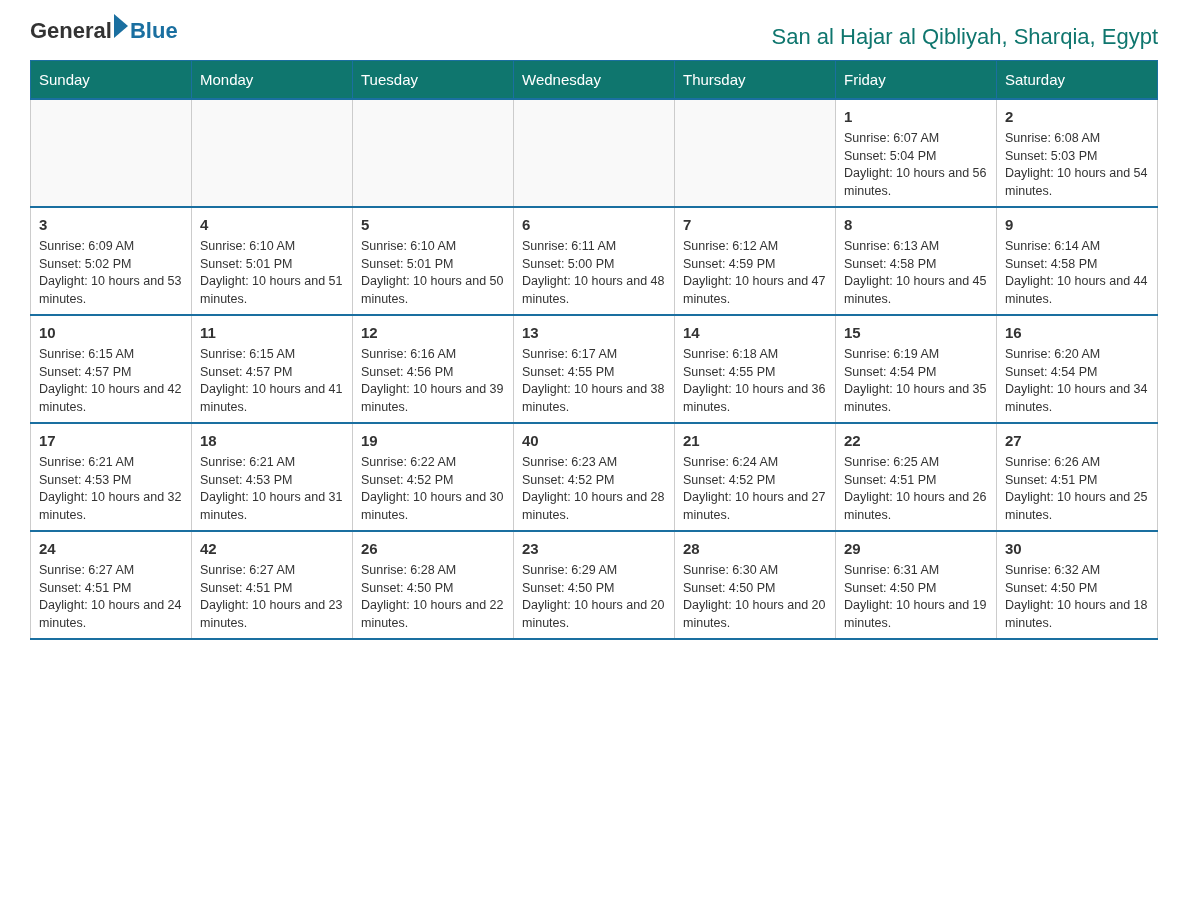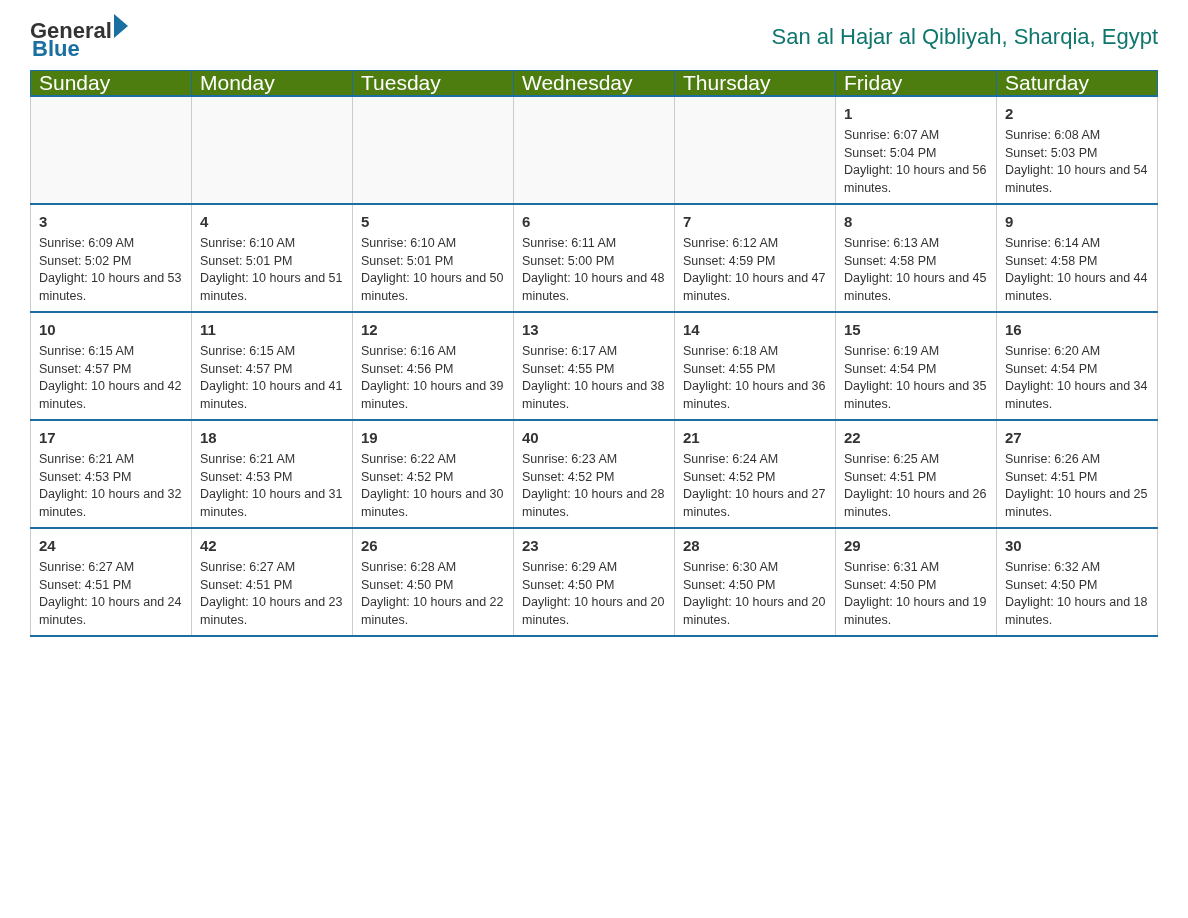--- a/index.html
+++ b/index.html
@@ -50,24 +50,24 @@
       font-size: 22px;
       color: #0f766e;
       margin-top: 4px;
     }
     .calendar {
       width: 100%;
       border-collapse: collapse;
       margin-top: 10px;
     }
     .calendar th {
-      background-color: #4d7c0f;
+      background-color: #0f766e;
       color: #fff;
-      padding: 0 8px;
-      font-size: 21px;
+      padding: 10px 8px;
+      font-size: 15px;
       font-weight: normal;
       text-align: left;
       border: 1px solid #1a6fa0;
     }
     .calendar td {
       vertical-align: top;
       padding: 6px 8px;
       border: 1px solid #ccc;
       width: 14.28%;
       min-height: 100px;
@@ -86,21 +86,21 @@
     }
     .day-info {
       font-size: 12.5px;
       color: #333;
     }
     .empty-cell {
       background: #f9f9f9;
     }
     .logo-wrapper {
       display: flex;
-      flex-direction: column;
+      flex-direction: row;
       line-height: 1;
     }
     .logo-row1 {
       display: flex;
       align-items: center;
     }
     .logo-row2 {
       display: flex;
       align-items: flex-end;
       margin-top: -4px;

